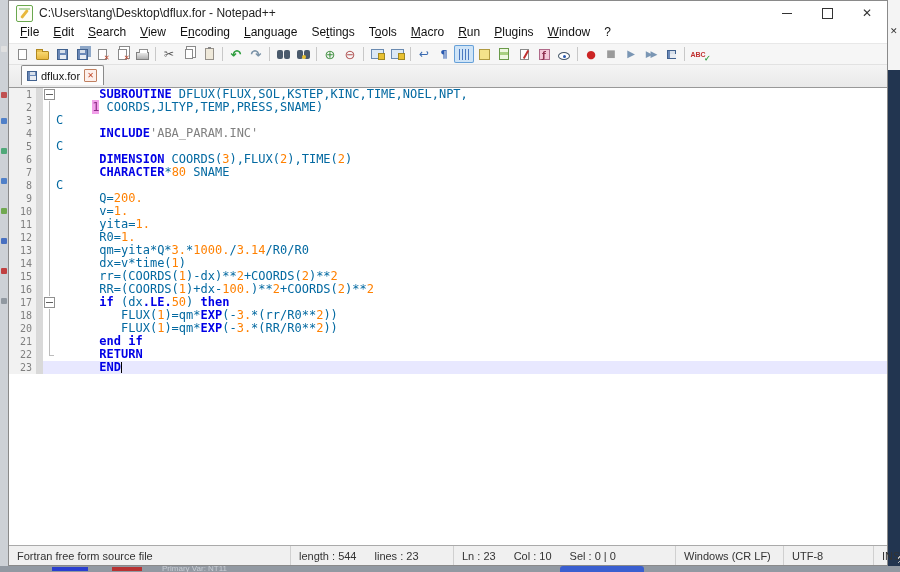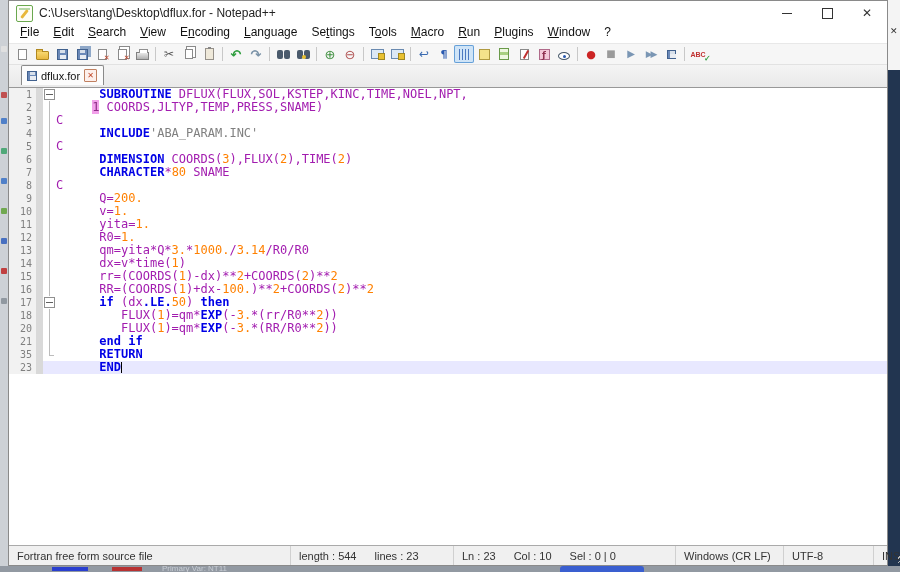--- a/index.html
+++ b/index.html
@@ -94,21 +94,21 @@
   .bm{width:7px;flex:0 0 auto;background:#d9d9d9;}
   .fold{width:13px;flex:0 0 auto;background:#fff;display:flex;align-items:center;justify-content:center;position:relative;}
   .code{flex:1 1 auto;white-space:pre;color:#000;}
   .eline.cur .fold,.eline.cur .code{background:#e8e8ff;}
   .fbox{width:9px;height:9px;border:1px solid #909090;background:#fff;position:relative;box-sizing:content-box;}
   .fbox::after{content:"";position:absolute;left:1px;right:1px;top:4px;height:1px;background:#606060;}
   .fline{width:1px;height:13px;background:#bcbcbc;}
   .fend{width:100%;height:13px;position:relative;}
   .fend::before{content:"";position:absolute;left:6px;top:0;width:1px;height:7px;background:#bcbcbc;}
   .fend::after{content:"";position:absolute;left:6px;top:7px;width:5px;height:1px;background:#bcbcbc;}
-  .sg-t{color:#a21caf;text-align:center;}
+  .sg-t{color:#0369a1;text-align:center;}
   .sg-k{color:#0000e6;font-weight:bold;}
   .sg-n{color:#ff8000;}
   .sg-s{color:#808080;}
   .sg-c{background:#f2a0ea;color:#8a2c84;}
   .caret{display:inline-block;width:1px;height:11px;background:#000;vertical-align:-2px;}
 
   
   .statusbar{height:19px;flex:0 0 auto;background:#f0f0f0;border-top:1px solid #aaa;display:flex;align-items:center;
              font-size:11px;color:#333;}
   .sseg{height:100%;display:flex;align-items:center;padding:0 8px;border-right:1px solid #d0d0d0;box-sizing:border-box;white-space:pre;}
@@ -452,21 +452,21 @@
       </div>
       <div class="eline">
         <span class="ln">21</span>
         <span class="bm"></span>
         <span class="fold">
           <span class="fline"></span>
         </span>
         <span class="code"><span class="sg-t">      </span><span class="sg-k">end if</span></span>
       </div>
       <div class="eline">
-        <span class="ln">35</span>
+        <span class="ln">22</span>
         <span class="bm"></span>
         <span class="fold">
           <span class="fend"></span>
         </span>
         <span class="code"><span class="sg-t">      </span><span class="sg-k">RETURN</span></span>
       </div>
       <div class="eline cur">
         <span class="ln">23</span>
         <span class="bm"></span>
         <span class="fold"></span>

